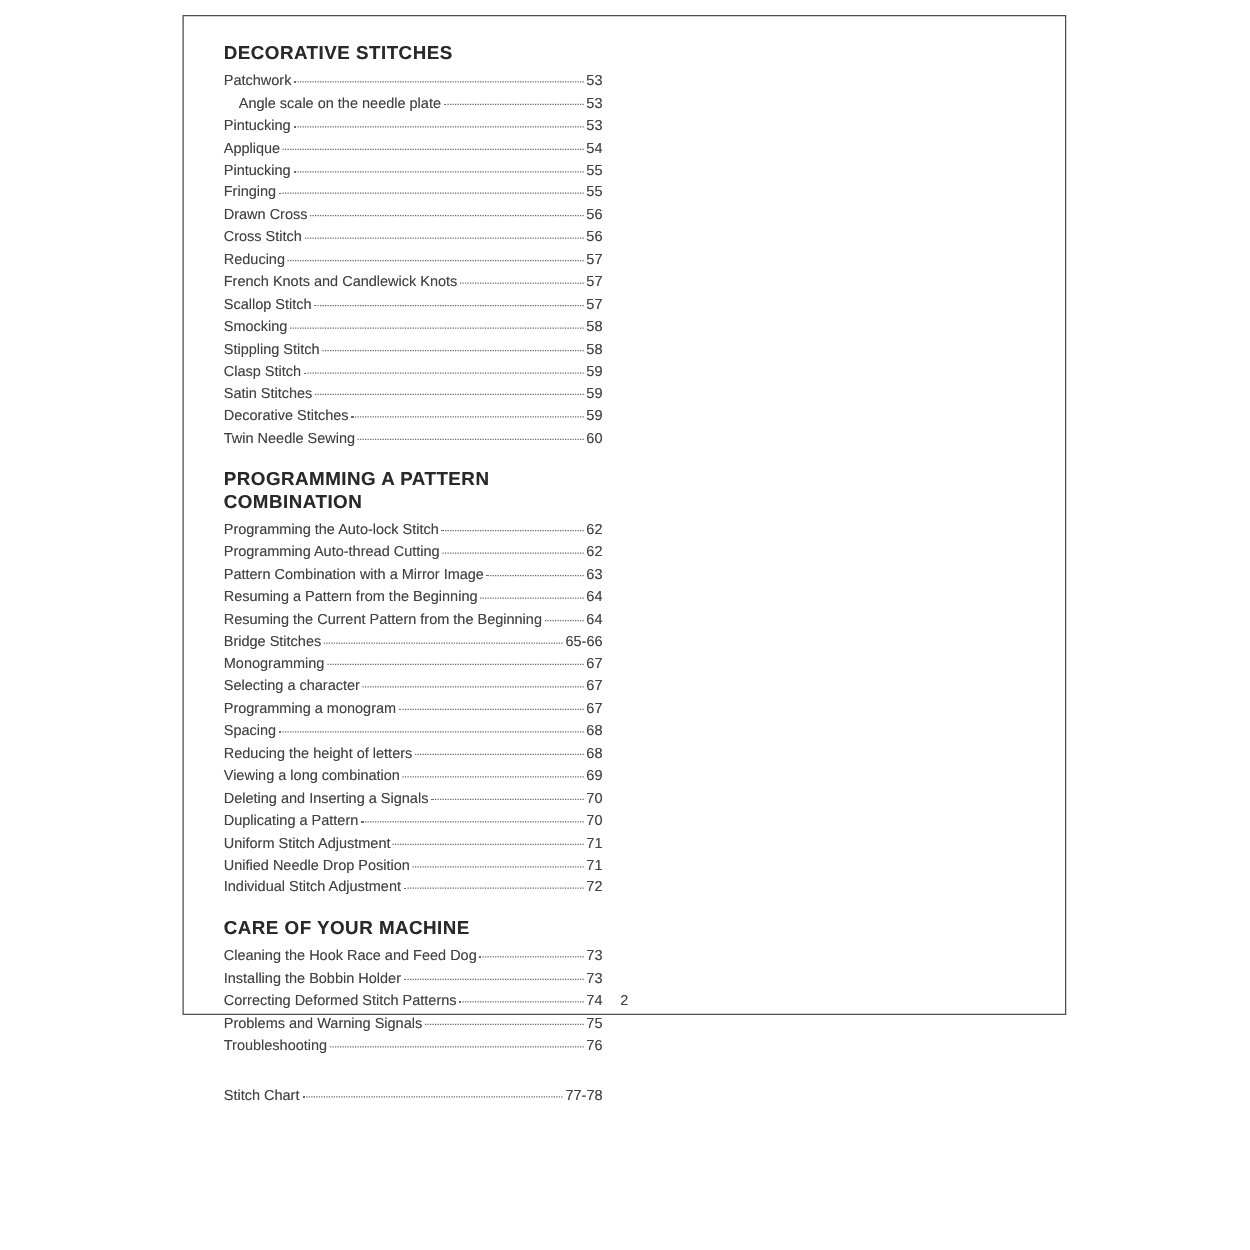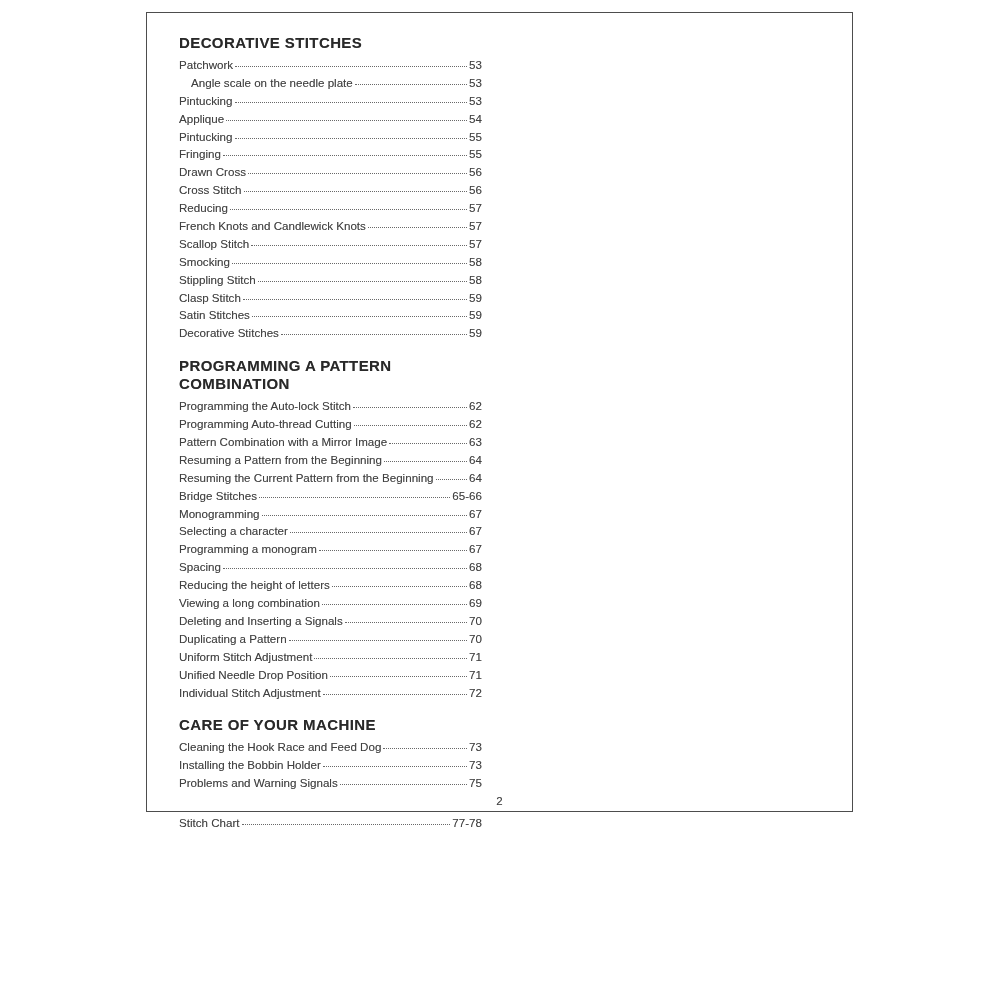--- a/index.html
+++ b/index.html
@@ -156,20 +156,25 @@
           <div class="entry">
             <span class="label">Satin Stitches</span>
             <span class="leader"></span>
             <span class="pagenum">59</span>
           </div>
           <div class="entry">
             <span class="label">Decorative Stitches</span>
             <span class="leader"></span>
             <span class="pagenum">59</span>
           </div>
+          <div class="entry">
+            <span class="label">Twin Needle Sewing</span>
+            <span class="leader"></span>
+            <span class="pagenum">60</span>
+          </div>
         </section>
         <section class="toc-section">
           <h2>PROGRAMMING A PATTERN COMBINATION</h2>
           <div class="entry">
             <span class="label">Programming the Auto-lock Stitch</span>
             <span class="leader"></span>
             <span class="pagenum">62</span>
           </div>
           <div class="entry">
             <span class="label">Programming Auto-thread Cutting</span>
@@ -258,23 +263,33 @@
             <span class="label">Cleaning the Hook Race and Feed Dog</span>
             <span class="leader"></span>
             <span class="pagenum">73</span>
           </div>
           <div class="entry">
             <span class="label">Installing the Bobbin Holder</span>
             <span class="leader"></span>
             <span class="pagenum">73</span>
           </div>
           <div class="entry">
+            <span class="label">Correcting Deformed Stitch Patterns</span>
+            <span class="leader"></span>
+            <span class="pagenum">74</span>
+          </div>
+          <div class="entry">
             <span class="label">Problems and Warning Signals</span>
             <span class="leader"></span>
             <span class="pagenum">75</span>
+          </div>
+          <div class="entry">
+            <span class="label">Troubleshooting</span>
+            <span class="leader"></span>
+            <span class="pagenum">76</span>
           </div>
         </section>
         <section class="toc-section no-heading">
           <div class="entry">
             <span class="label">Stitch Chart</span>
             <span class="leader"></span>
             <span class="pagenum">77-78</span>
           </div>
         </section>
       </div>

